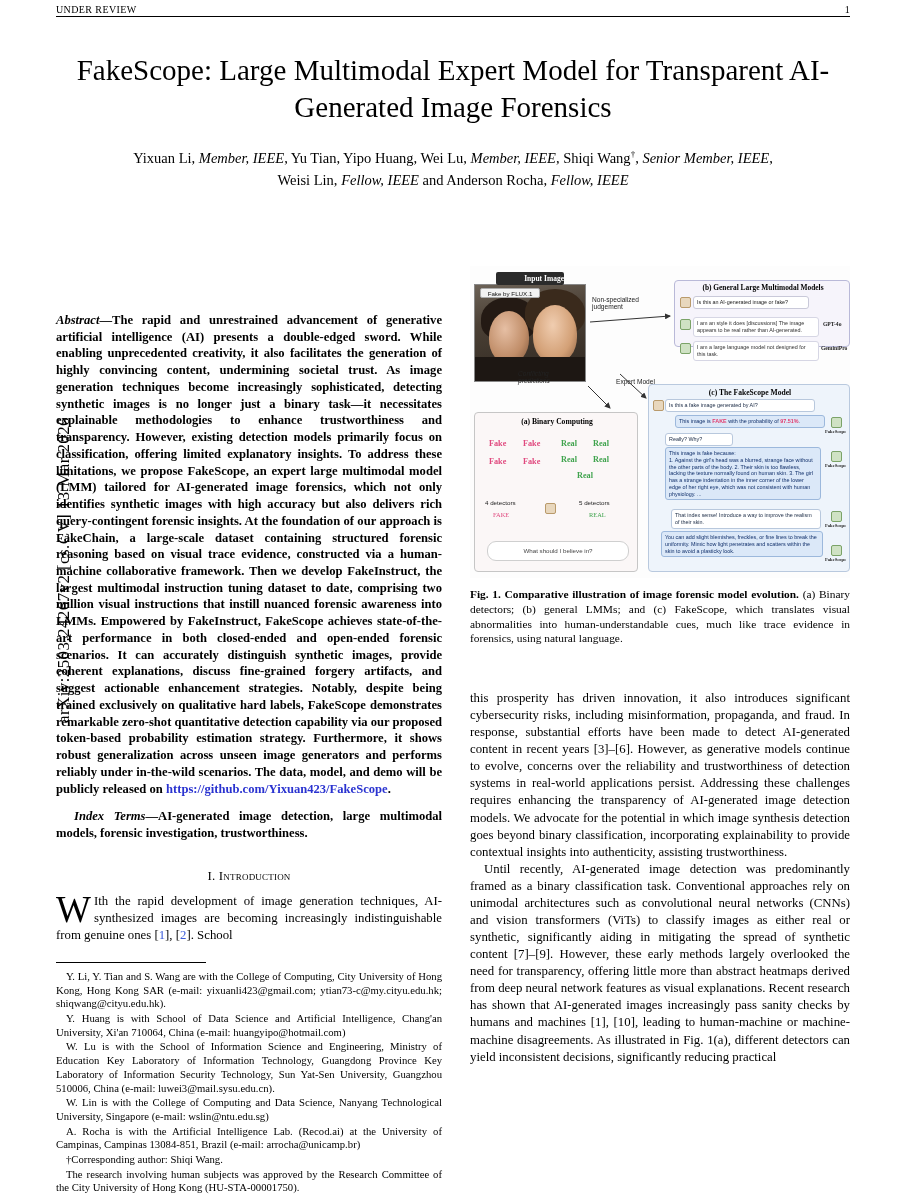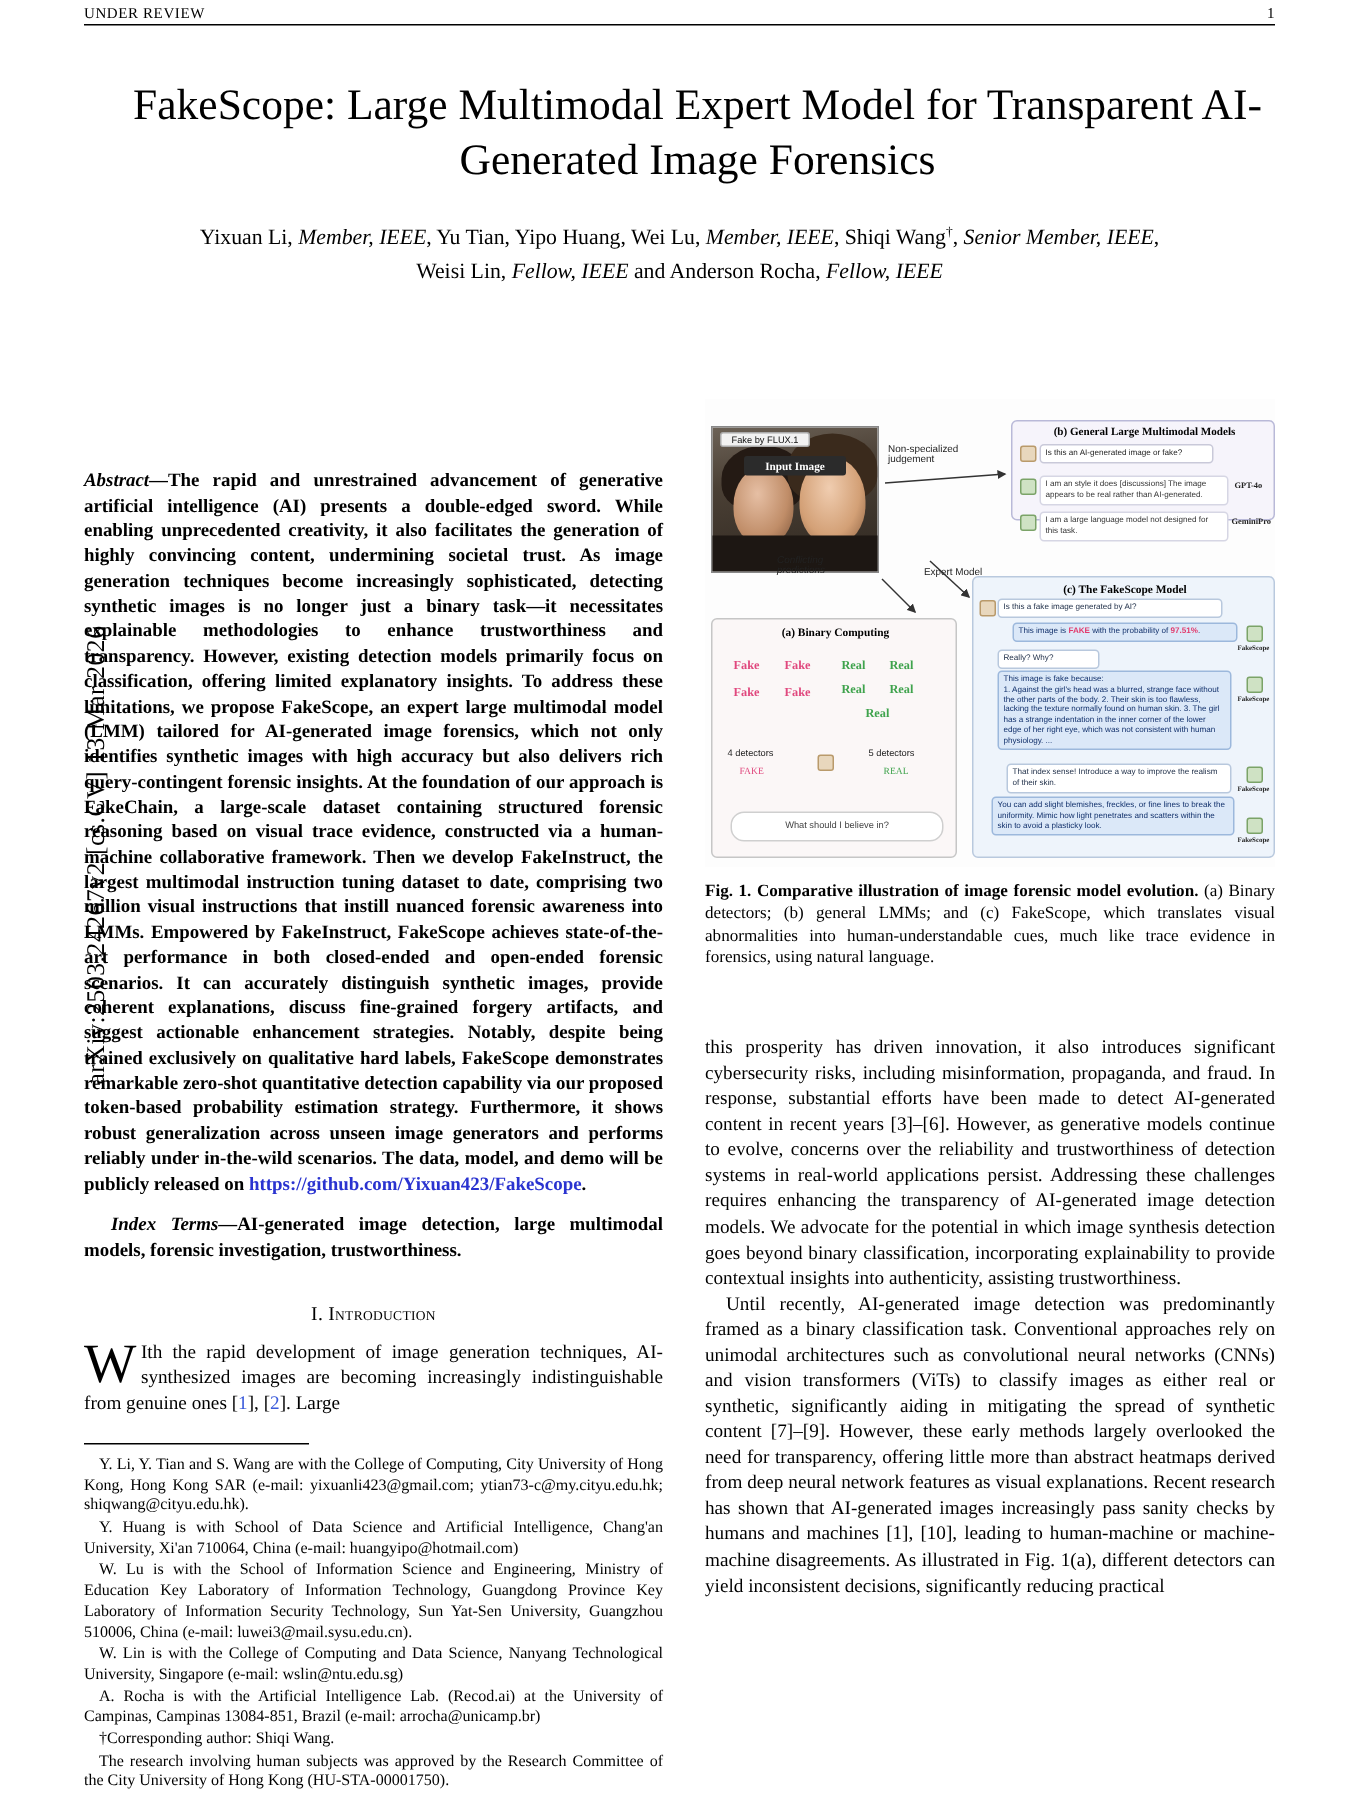--- a/index.html
+++ b/index.html
@@ -33,21 +33,21 @@
     font-family:"Liberation Serif", serif;
     font-size:17px;
     letter-spacing:0.4px;
     text-align:center;
     color:#000;
     white-space:nowrap;
   }
 
   
   .title {
-    position:absolute; left:82px; width:766px; top:52px;
+    position:absolute; left:70px; width:766px; top:52px;
     text-align:center;
     font-size:29px; line-height:1.28;
     font-weight:400;
   }
   .authors {
     position:absolute; left:70px; width:766px; top:148px;
     text-align:center; font-size:14.5px; line-height:1.5;
   }
   .authors i { font-style:italic; }
   .sup { vertical-align:super; font-size:9px; }
@@ -156,23 +156,22 @@
     border-radius:50% 50% 38% 38%;
     background:#3a2a1c;
   }
   .photo .shoulder {
     position:absolute; left:-4px; bottom:0; width:124px; height:24px;
     background:#1d1713;
   }
   .lbl-input {
     left:26px; top:6px; width:68px; height:13px;
     background:#2b2b2b; color:#fff; font-size:7.5px; line-height:13px;
-    text-align:center; font-family:"Liberation Serif", serif; font-weight:bold;
+    text-align:right; font-family:"Liberation Serif", serif; font-weight:bold;
     border-radius:2px;
-    margin-top:32px;
   }
   .lbl-flux {
     left:10px; top:22px; width:60px; height:10px;
     background:#f2f2f2; color:#111; font-size:6.2px; line-height:10px;
     text-align:center; border:1px solid #aaa; border-radius:2px;
     font-family:"Liberation Sans", sans-serif;
   }
 
   .panel-b {
     left:204px; top:14px; width:176px; height:67px;
@@ -272,21 +271,21 @@
     <div class="indexterms">
       <span class="lead">Index Terms</span><span>—AI-generated image detection, large multimodal models, forensic investigation, trustworthiness.</span>
     </div>
 
     <div class="sec-head">
       <span>I.</span>
       <span>Introduction</span>
     </div>
 
     <div class="body-text">
-      <p class="first"><span class="dropcap">W</span><span>Ith the rapid development of image generation techniques, AI-synthesized images are becoming increasingly indistinguishable from genuine ones [</span><span class="linkblue">1</span><span>], [</span><span class="linkblue">2</span><span>]. Large</span></p>
+      <p class="first"><span class="dropcap">W</span><span>Ith the rapid development of image generation techniques, AI-synthesized images are becoming increasingly indistinguishable from genuine ones [</span><span class="linkblue">1</span><span>], [</span><span class="linkblue">2</span><span>]. School</span></p>
     </div>
   </div>
 
   <div class="footnote-rule"></div>
   <div class="footnotes">
     <p>Y. Li, Y. Tian and S. Wang are with the College of Computing, City University of Hong Kong, Hong Kong SAR (e-mail: yixuanli423@gmail.com; ytian73-c@my.cityu.edu.hk; shiqwang@cityu.edu.hk).</p>
     <p>Y. Huang is with School of Data Science and Artificial Intelligence, Chang'an University, Xi'an 710064, China (e-mail: huangyipo@hotmail.com)</p>
     <p>W. Lu is with the School of Information Science and Engineering, Ministry of Education Key Laboratory of Information Technology, Guangdong Province Key Laboratory of Information Security Technology, Sun Yat-Sen University, Guangzhou 510006, China (e-mail: luwei3@mail.sysu.edu.cn).</p>
     <p>W. Lin is with the College of Computing and Data Science, Nanyang Technological University, Singapore (e-mail: wslin@ntu.edu.sg)</p>
     <p>A. Rocha is with the Artificial Intelligence Lab. (Recod.ai) at the University of Campinas, Campinas 13084-851, Brazil (e-mail: arrocha@unicamp.br)</p>

